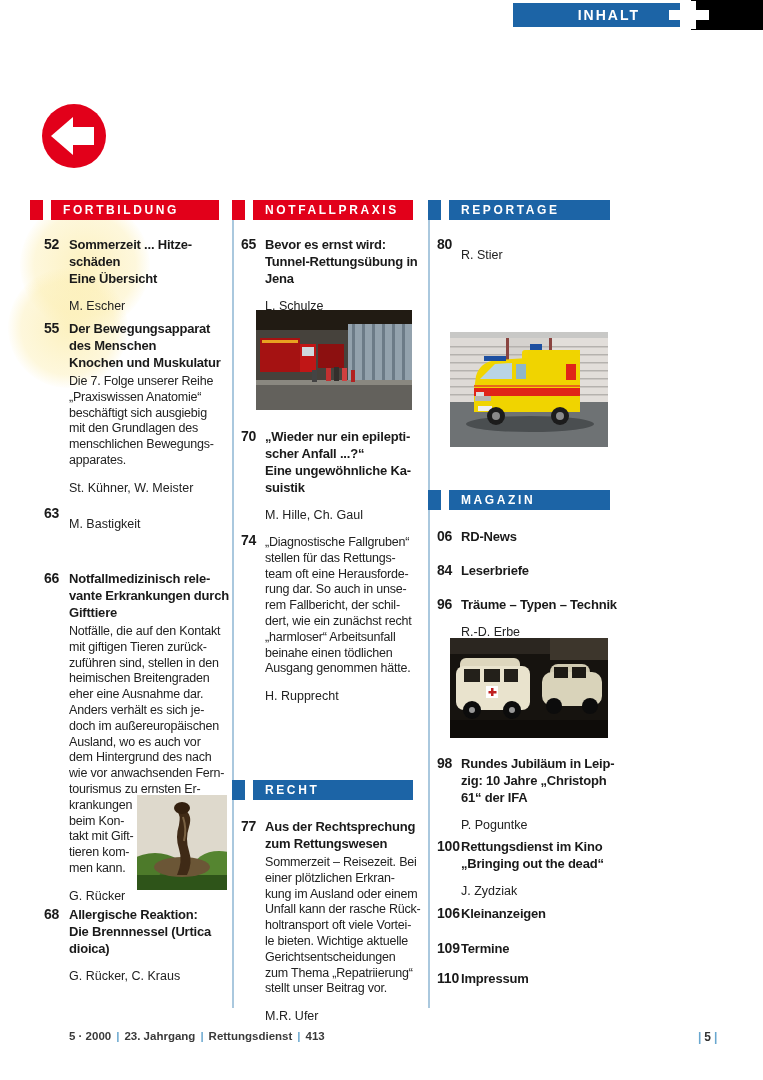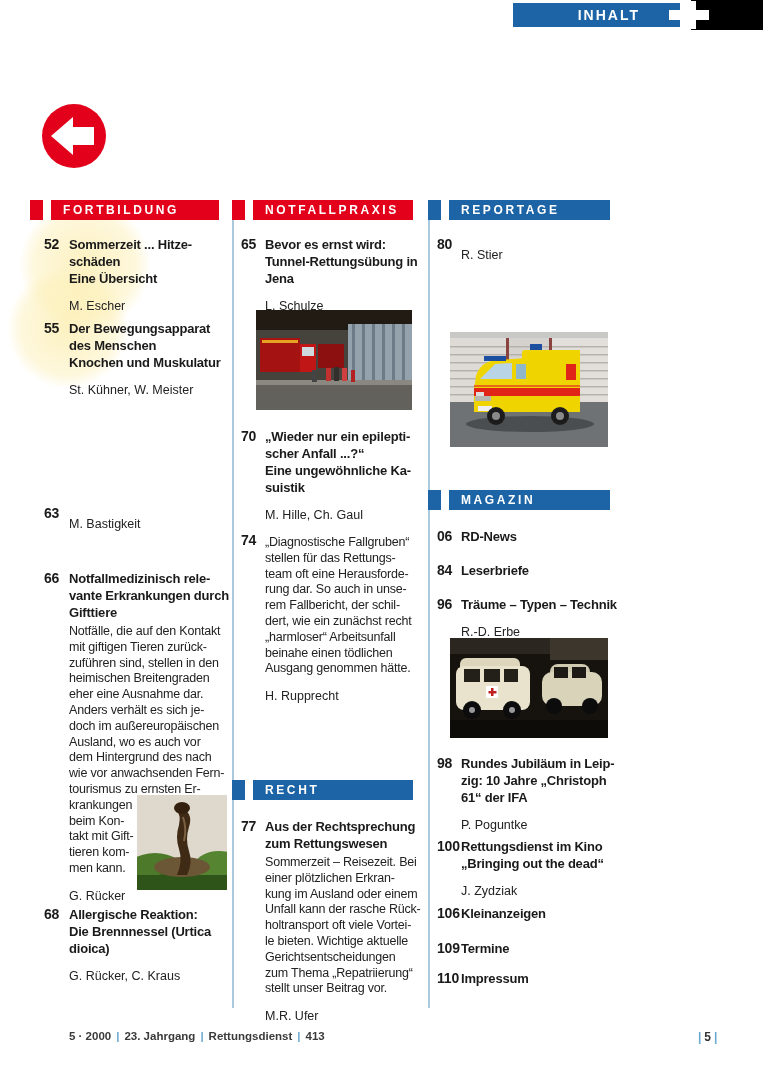--- a/index.html
+++ b/index.html
@@ -92,20 +92,26 @@
       <div class="authors">M. Escher</div>
     </div>
   </div>
 
   <div class="entry c1" style="top:120px">
     <div class="num">55</div>
     <div class="ebody">
       <div class="title">Der Bewegungsapparat
 des Menschen
 Knochen und Muskulatur</div>
+      <div class="desc">Die 7. Folge unserer Reihe
+„Praxiswissen Anatomie“
+beschäftigt sich ausgiebig
+mit den Grundlagen des
+menschlichen Bewegungs-
+apparates.</div>
       <div class="authors">St. Kühner, W. Meister</div>
     </div>
   </div>
 
   <div class="entry c1" style="top:305px">
     <div class="num">63</div>
     <div class="ebody">
       <div class="authors">M. Bastigkeit</div>
     </div>
   </div>

